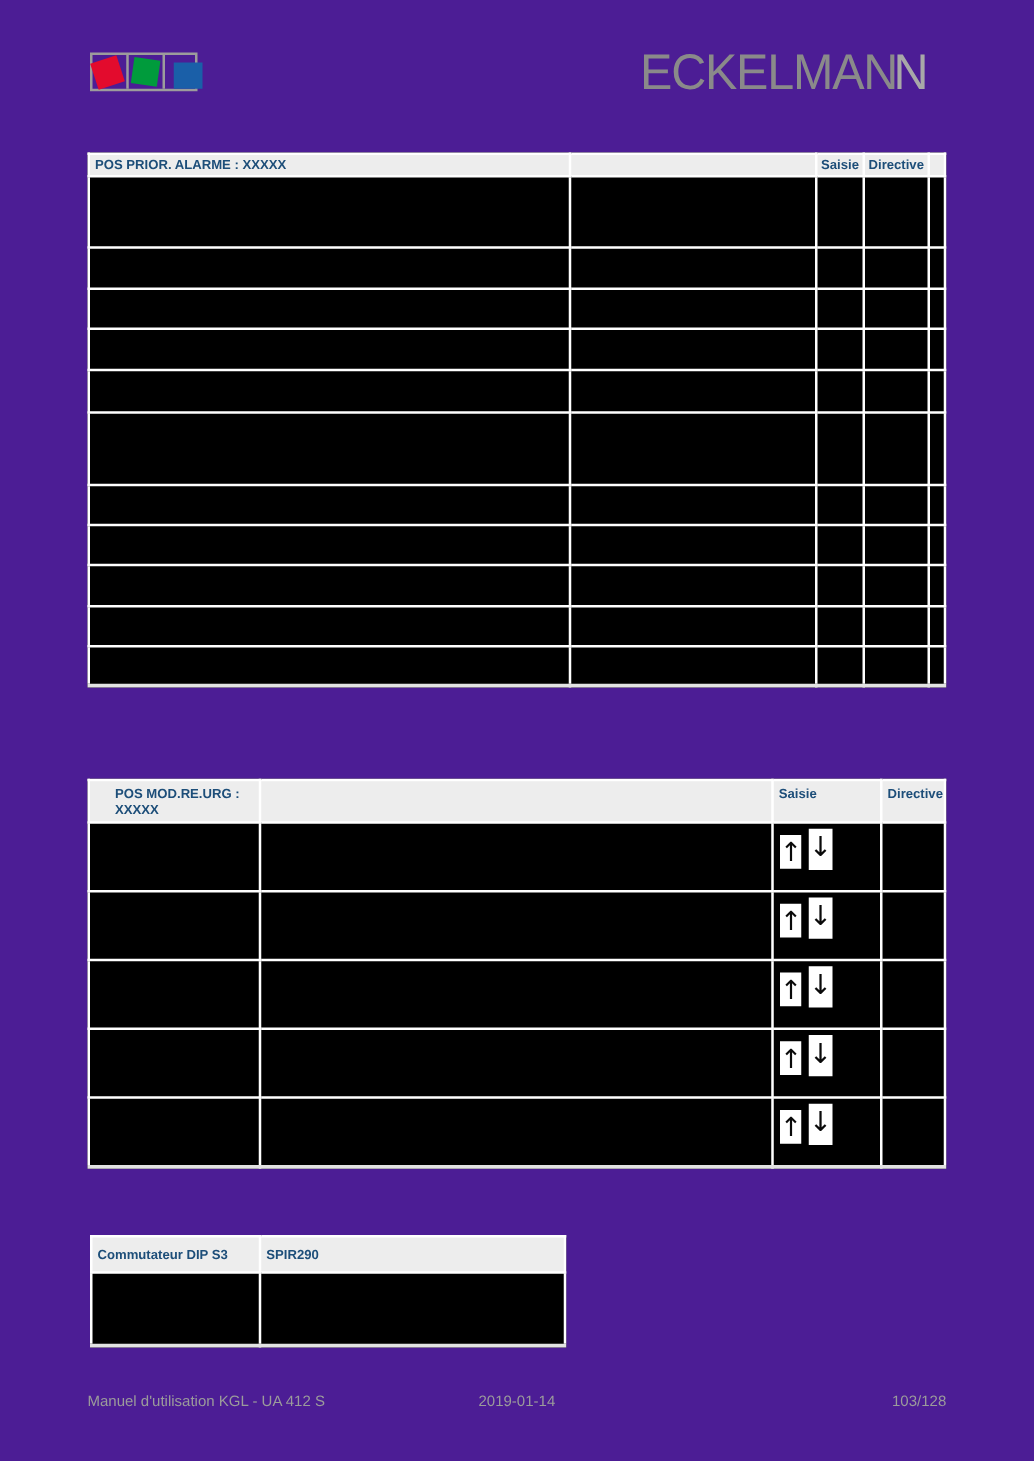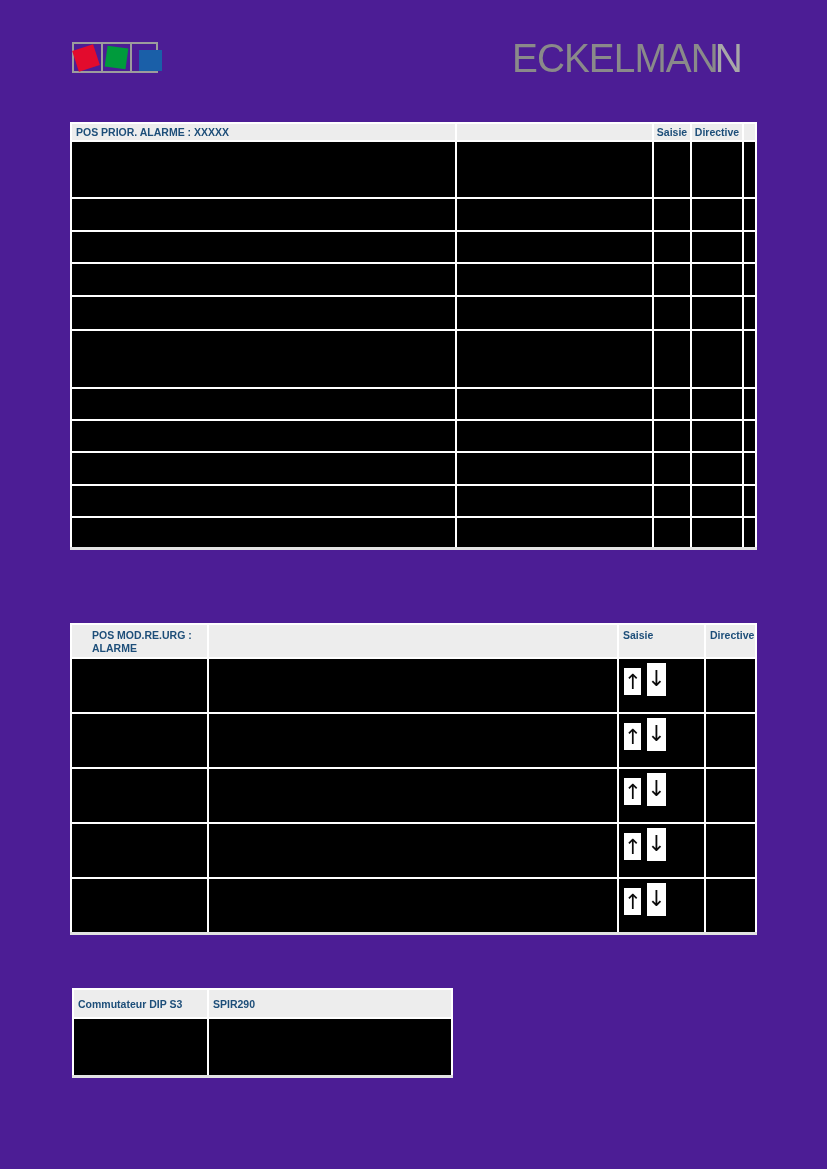--- a/index.html
+++ b/index.html
@@ -213,21 +213,21 @@
     <colgroup>
         <col style="width:137px">
         <col style="width:410px">
         <col style="width:87px">
         <col style="width:51px">
       </colgroup>
     <tbody>
         <tr style="height:32px">
       <th>
         <div class="hdr-line">POS MOD.RE.URG :</div>
-        <div class="hdr-line">ALARME</div>
+        <div class="hdr-line">XXXXX</div>
       </th>
       <th></th>
       <th>Saisie</th>
       <th>Directive</th>
     </tr>
     <tr style="height:55px">
       <td></td>
           <td></td>
       <td class="saisie-cell"><span class="key key-up">↑</span><span class="key key-down">↓</span></td>
       <td></td>
@@ -269,14 +269,19 @@
       <th>Commutateur DIP S3</th>
       <th>SPIR290</th>
     </tr>
     <tr style="height:58px">
       <td></td>
           <td></td>
     </tr>
   </tbody>
     </table>
 
+  <div class="footer">
+    <span>Manuel d'utilisation KGL - UA 412 S</span>
+    <span class="f-center">2019-01-14</span>
+    <span class="f-right">103/128</span>
+  </div>
 
 </div>
 
 </body></html>

